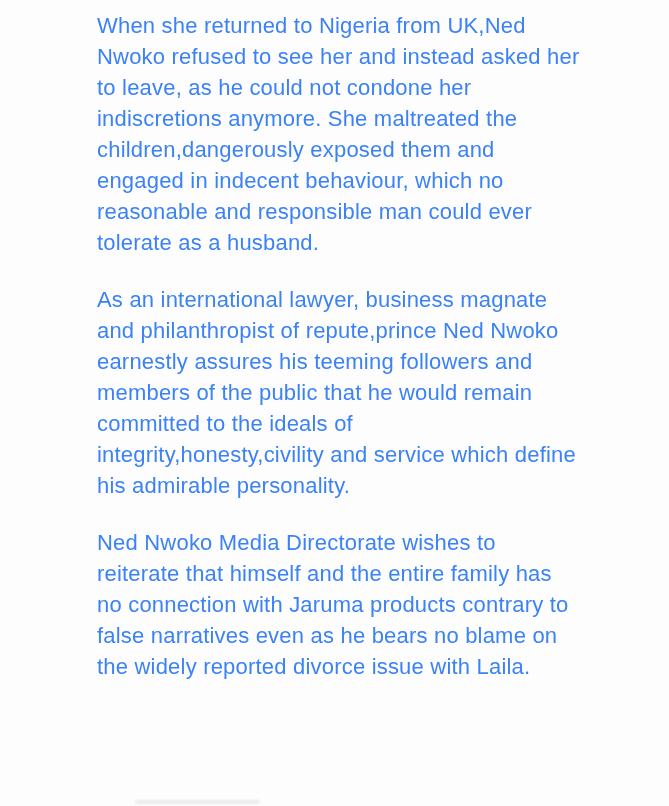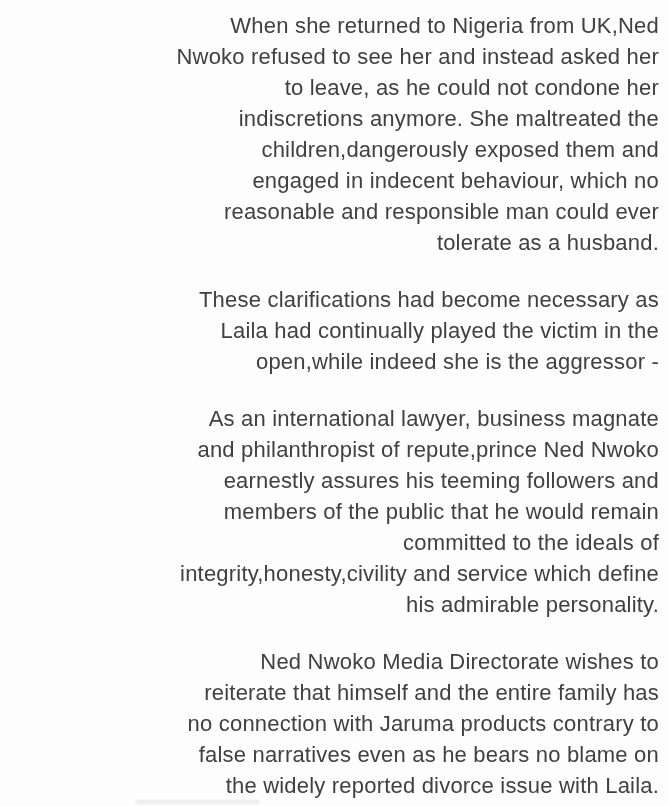--- a/index.html
+++ b/index.html
@@ -13,23 +13,22 @@
     overflow: hidden;
     position: relative;
   }
   .statement {
     box-sizing: border-box;
     width: 669px;
     padding: 10px 10px 0 97px;
     font-family: "Liberation Sans", "DejaVu Sans", sans-serif;
     font-size: 22px;
     line-height: 31px;
-    color: #404040;
+    color: #3b82f6;
     letter-spacing: 0.2px;
-    text-align: right;
   }
   .statement p {
     margin: 0 0 26px 0;
     white-space: pre-line; 
   }
   .crop-artifact {
     position: absolute;
     left: 135px;
     bottom: 2px;
     width: 125px;
@@ -44,23 +43,20 @@
 
 <div class="statement">
   <p>When she returned to Nigeria from UK,Ned
 Nwoko refused to see her and instead asked her
 to leave, as he could not condone her
 indiscretions anymore. She maltreated the
 children,dangerously exposed them and
 engaged in indecent behaviour, which no
 reasonable and responsible man could ever
 tolerate as a husband.</p>
-  <p>These clarifications had become necessary as
-Laila had continually played the victim in the
-open,while indeed she is the aggressor -</p>
   <p>As an international lawyer, business magnate
 and philanthropist of repute,prince Ned Nwoko
 earnestly assures his teeming followers and
 members of the public that he would remain
 committed to the ideals of
 integrity,honesty,civility and service which define
 his admirable personality.</p>
   <p>Ned Nwoko Media Directorate wishes to
 reiterate that himself and the entire family has
 no connection with Jaruma products contrary to

